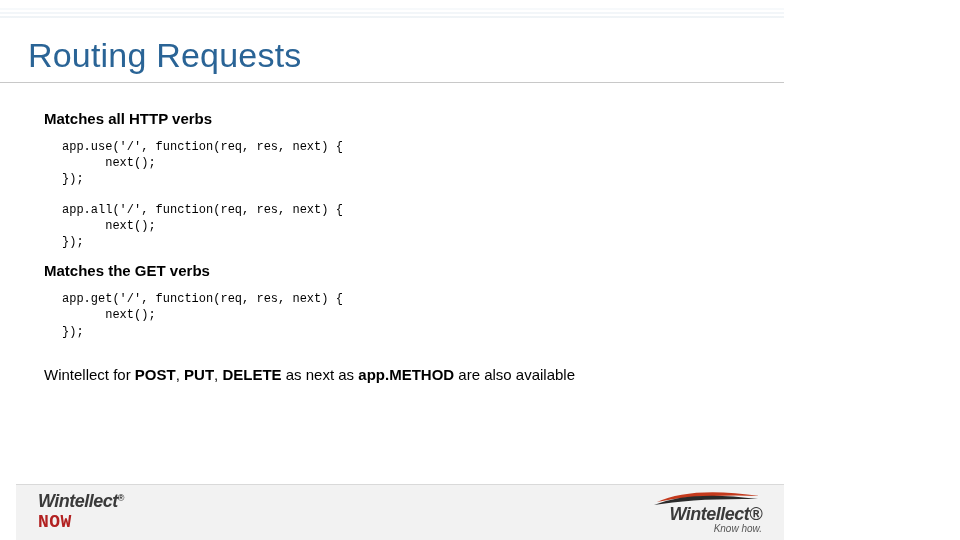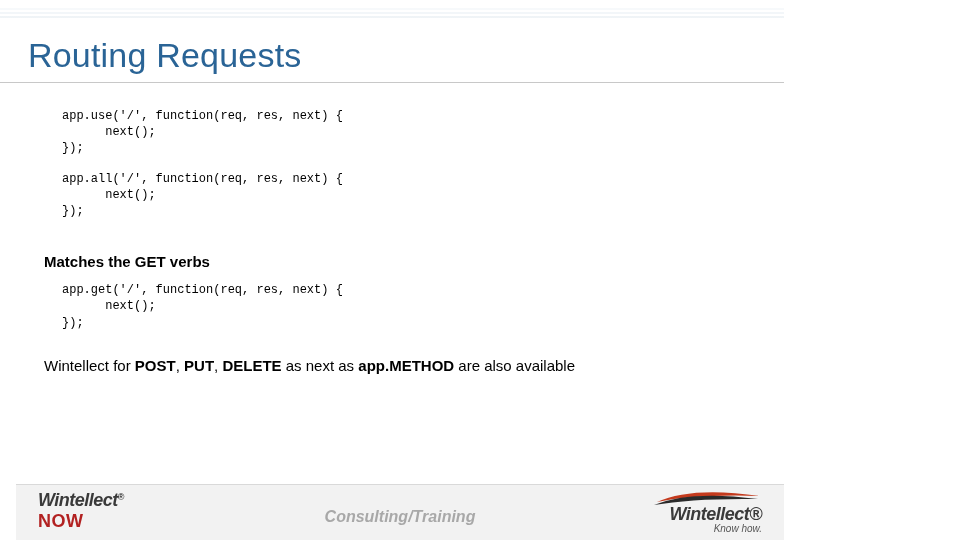--- a/index.html
+++ b/index.html
@@ -46,21 +46,21 @@
   }
 
   .bold-line {
     font-family: Arial, sans-serif;
     font-size: 15px;
     font-weight: 700;
     color: #000;
     margin-top: 2px;
     margin-bottom: 12px;
   }
-  .bold-line.second { margin-top: 34px; }
+  .bold-line.second { margin-top: 12px; }
   .bold-line.third  { margin-top: 26px; font-weight: 400; }
   .bold-line.third b { font-weight: 700; }
 
   .code {
     font-family: Consolas, "Courier New", monospace;
     font-size: 12px;
     line-height: 1.35;
     color: #000;
     white-space: pre;
     margin-left: 18px;
@@ -80,20 +80,21 @@
     left: 22px; bottom: 8px;
     font-family: Arial, sans-serif;
   }
   .logo-left .brand {
     font-size: 18px; font-style: italic; font-weight: 700;
     color: #3a3a3a; letter-spacing: -0.5px;
   }
   .logo-left .now {
     font-size: 18px; font-weight: 800; color: #b22121;
     letter-spacing: 0.5px;
+    font-family: Liberation Mono, monospace;
   }
   .logo-left .reg { font-size: 9px; vertical-align: super; }
 
   .footer-center {
     position: absolute;
     left: 0; right: 0; bottom: 14px;
     text-align: center;
     font-family: "Segoe UI", Arial, sans-serif;
     font-size: 16px;
     font-style: italic;
@@ -124,20 +125,21 @@
 </style>
 </head>
 <body>
 
 <div class="slide">
 
   <div class="title">Routing Requests</div>
   <div class="underline"></div>
 
   <div class="content">
+    <div class="bold-line">Matches all HTTP verbs</div>
     <div class="code">app.use('/', function(req, res, next) {
       next();
 });</div>
     <div class="code" style="margin-top:14px;">app.all('/', function(req, res, next) {
       next();
 });</div>
 
     <div class="bold-line second">Matches the GET verbs</div>
     <div class="code">app.get('/', function(req, res, next) {
       next();
@@ -146,21 +148,20 @@
     <div class="bold-line third">
       <span>Wintellect for </span><b>POST</b><span>, </span><b>PUT</b><span>, </span><b>DELETE</b><span> as next as </span><b>app.METHOD</b><span> are also available</span>
     </div>
   </div>
 
   <div class="footer">
     <div class="logo-left">
       <span class="brand">Wintellect</span><span class="reg">®</span><br>
       <span class="now">NOW</span>
     </div>
-    <div class="footer-center">Consulting/Training</div>
     <div class="logo-right">
       <div class="swoosh">
         <svg width="110" height="20" viewBox="0 0 110 20">
           <path d="M5 14 Q 40 -2 108 8 Q 45 6 5 14 Z" fill="#c43a1d"></path>
           <path d="M2 17 Q 38 2 106 11 Q 42 10 2 17 Z" fill="#2a2a2a"></path>
         </svg>
       </div>
       <span class="brand2"><span>Wintellect</span><span class="reg">®</span></span>
       <span class="tag">Know how.</span>
     </div>

